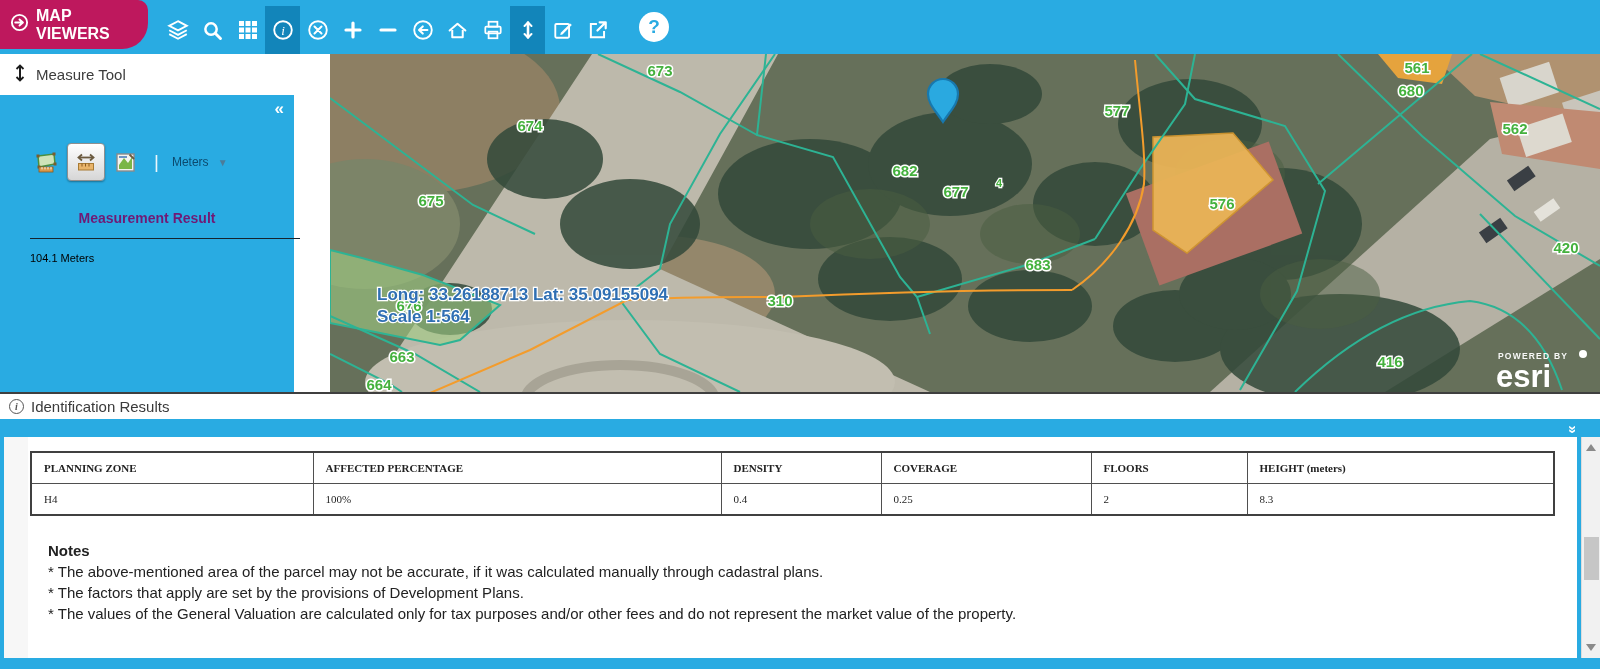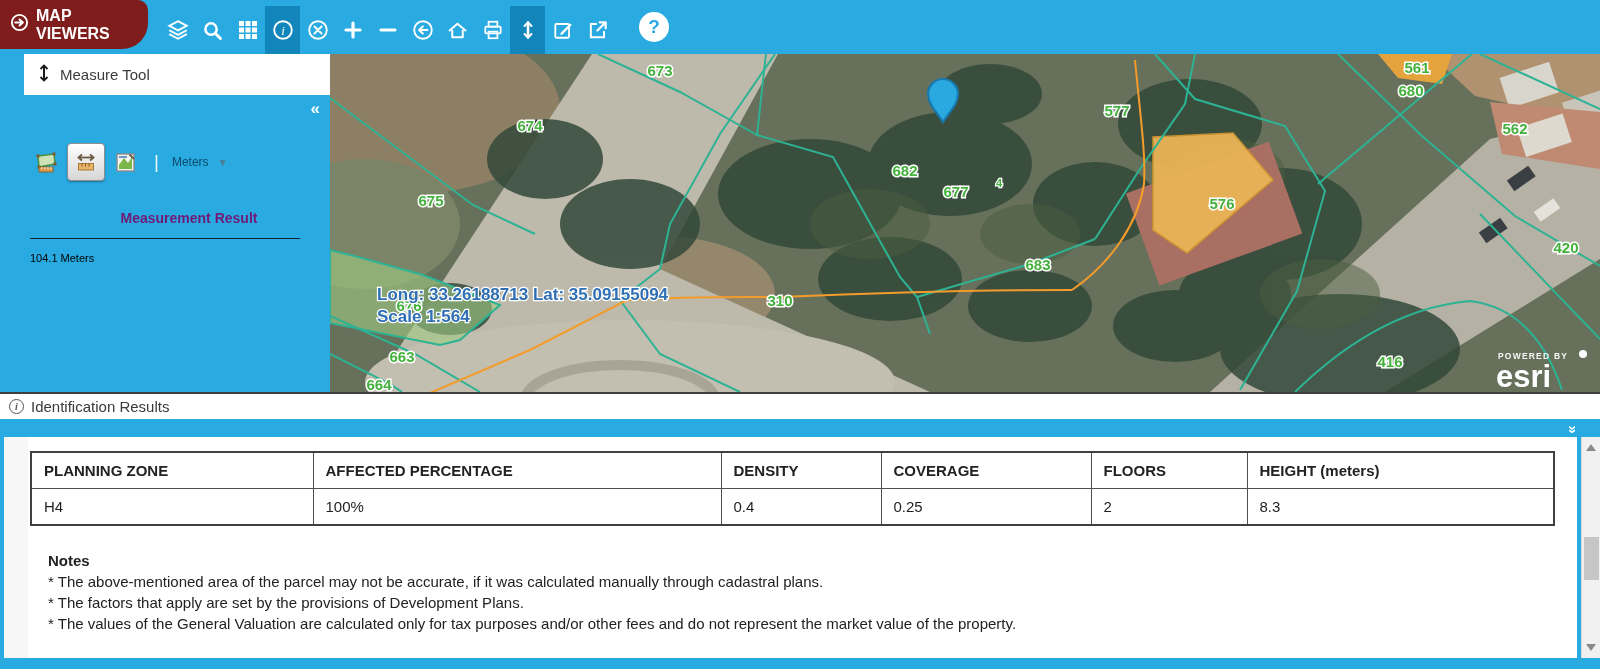--- a/index.html
+++ b/index.html
@@ -1,29 +1,29 @@
 <!DOCTYPE html>
 <html><head>
 <meta charset="utf-8">
 <style>
   * { box-sizing:border-box; margin:0; padding:0; }
   html,body { width:1600px; height:669px; }
   body { position:relative; font-family:"Liberation Sans",sans-serif; overflow:hidden; background:#fff; }
 
   
   .topbar { position:absolute; left:0; top:0; width:1600px; height:54px; background:#29abe2; display:flex; align-items:flex-start; z-index:30; }
-  .brand { width:148px; height:49px; background:#7f1d1d; border-radius:0 10px 26px 0; display:flex; align-items:center; gap:7px; padding-left:10px; color:#fff; font-weight:bold; font-size:16px; cursor:pointer; flex:0 0 auto; }
+  .brand { width:148px; height:49px; background:#be185d; border-radius:0 10px 26px 0; display:flex; align-items:center; gap:7px; padding-left:10px; color:#fff; font-weight:bold; font-size:16px; cursor:pointer; flex:0 0 auto; }
   .tb-icons { display:flex; align-items:flex-end; margin-left:12px; height:54px; }
   .tb-btn { width:35px; height:48px; display:flex; align-items:center; justify-content:center; background:transparent; border:none; cursor:pointer; }
   .tb-btn.selected { background:#1285ba; }
   .tb-btn svg { display:block; }
   .help-btn { width:30px; height:30px; border-radius:50%; background:#fff; color:#29abe2; font-size:19px; font-weight:bold; border:none; margin:12px 0 0 24px; display:flex; align-items:center; justify-content:center; cursor:pointer; }
 
   
-  .left-panel { position:absolute; left:0; top:54px; width:330px; height:338px; background:#29abe2; z-index:20;padding-left:24px; }
+  .left-panel { position:absolute; left:0; top:54px; width:294px; height:338px; background:#29abe2; z-index:20; }
   .lp-header { height:41px; background:#fff; display:flex; align-items:center; gap:9px; padding-left:13px; font-size:15px; color:#3c3c3c; }
   .lp-collapse { position:absolute; top:46px; right:10px; color:#fff; font-size:17px; font-weight:bold; cursor:pointer; line-height:1; }
   .lp-tools { position:absolute; top:89px; left:34px; display:flex; align-items:center; }
   .tool-btn { background:transparent; border:none; cursor:pointer; display:flex; align-items:center; justify-content:center; }
   .dist-btn { width:38px; height:38px; border:1px solid #8f8f8f; border-radius:4px; background:linear-gradient(#ffffff,#d6d6d6); box-shadow:0 1px 2px rgba(0,0,0,.35); margin:0 9px; }
   .lp-sep { color:#eaf6fc; font-size:19px; margin:0 13px 0 17px; font-weight:normal; }
   .unit-label { color:#0c4a6e; font-size:12px; cursor:pointer; }
   .unit-caret { color:#4c7c99; font-size:10px; margin-left:9px; cursor:pointer; }
   .mr-heading { position:absolute; top:156px; width:100%; text-align:center; color:#701a75; font-weight:bold; font-size:14px; }
   .mr-line { position:absolute; top:184px; left:30px; width:270px; border-top:1px solid #15242e; }
@@ -41,21 +41,21 @@
   .esri-small { font:bold 8.5px "Liberation Sans",sans-serif; fill:#ffffff; letter-spacing:1.2px; opacity:.95; }
   .esri-big { font:bold 31px "Liberation Sans",sans-serif; fill:#ffffff; }
 
   
   .results { position:absolute; left:0; top:392px; width:1600px; height:277px; background:#29abe2; border-top:2px solid #3f3f3f; z-index:25; }
   .res-header { height:25px; background:#fff; display:flex; align-items:center; gap:7px; padding-left:9px; font-size:15px; color:#3a3a3a; }
   .info-circle { width:15px; height:15px; border:1px solid #555; border-radius:50%; font:italic bold 10px "Liberation Serif",serif; color:#555; display:flex; align-items:center; justify-content:center; flex:0 0 auto; }
   .res-collapse { position:absolute; top:28px; right:26px; color:#fff; transform:rotate(-90deg); font-size:15px; font-weight:bold; cursor:pointer; line-height:1; }
   .res-content { position:absolute; left:4px; top:43px; width:1573px; height:221px; background:#fff; overflow:hidden; }
   .res-gutter { position:absolute; left:0; top:0; width:24px; height:221px; background:#f7f7f7; }
-  table.res-table { border-collapse:collapse; margin:14px 0 0 26px; table-layout:fixed; width:1523px; font-size:15px; color:#1f1f1f; border:2px solid #404040; }
+  table.res-table { border-collapse:collapse; margin:14px 0 0 26px; table-layout:fixed; width:1523px; font-size:11px; color:#1f1f1f; border:2px solid #404040;font-family:Liberation Serif, serif; }
   .res-table th, .res-table td { border:1px solid #4f4f4f; padding:9px 12px; text-align:left; overflow:hidden; white-space:nowrap; }
   .res-table th { font-weight:bold; color:#222; }
   .notes { margin:24px 0 0 44px; font-size:15px; color:#222; line-height:21px; }
   .notes-title { font-weight:bold; }
   .res-scrollbar { position:absolute; right:0; top:43px; width:19px; height:221px; background:#f1f1f1; border-left:1px solid #dcdcdc; }
   .sb-up, .sb-down { position:absolute; left:4px; width:0; height:0; cursor:pointer; }
   .sb-up { top:7px; border-left:5.5px solid transparent; border-right:5.5px solid transparent; border-bottom:7px solid #8a8a8a; }
   .sb-down { bottom:7px; border-left:5.5px solid transparent; border-right:5.5px solid transparent; border-top:7px solid #8a8a8a; }
   .sb-thumb { position:absolute; top:100px; left:2px; width:15px; height:43px; background:#c6c6c6; cursor:pointer; }
 </style>

